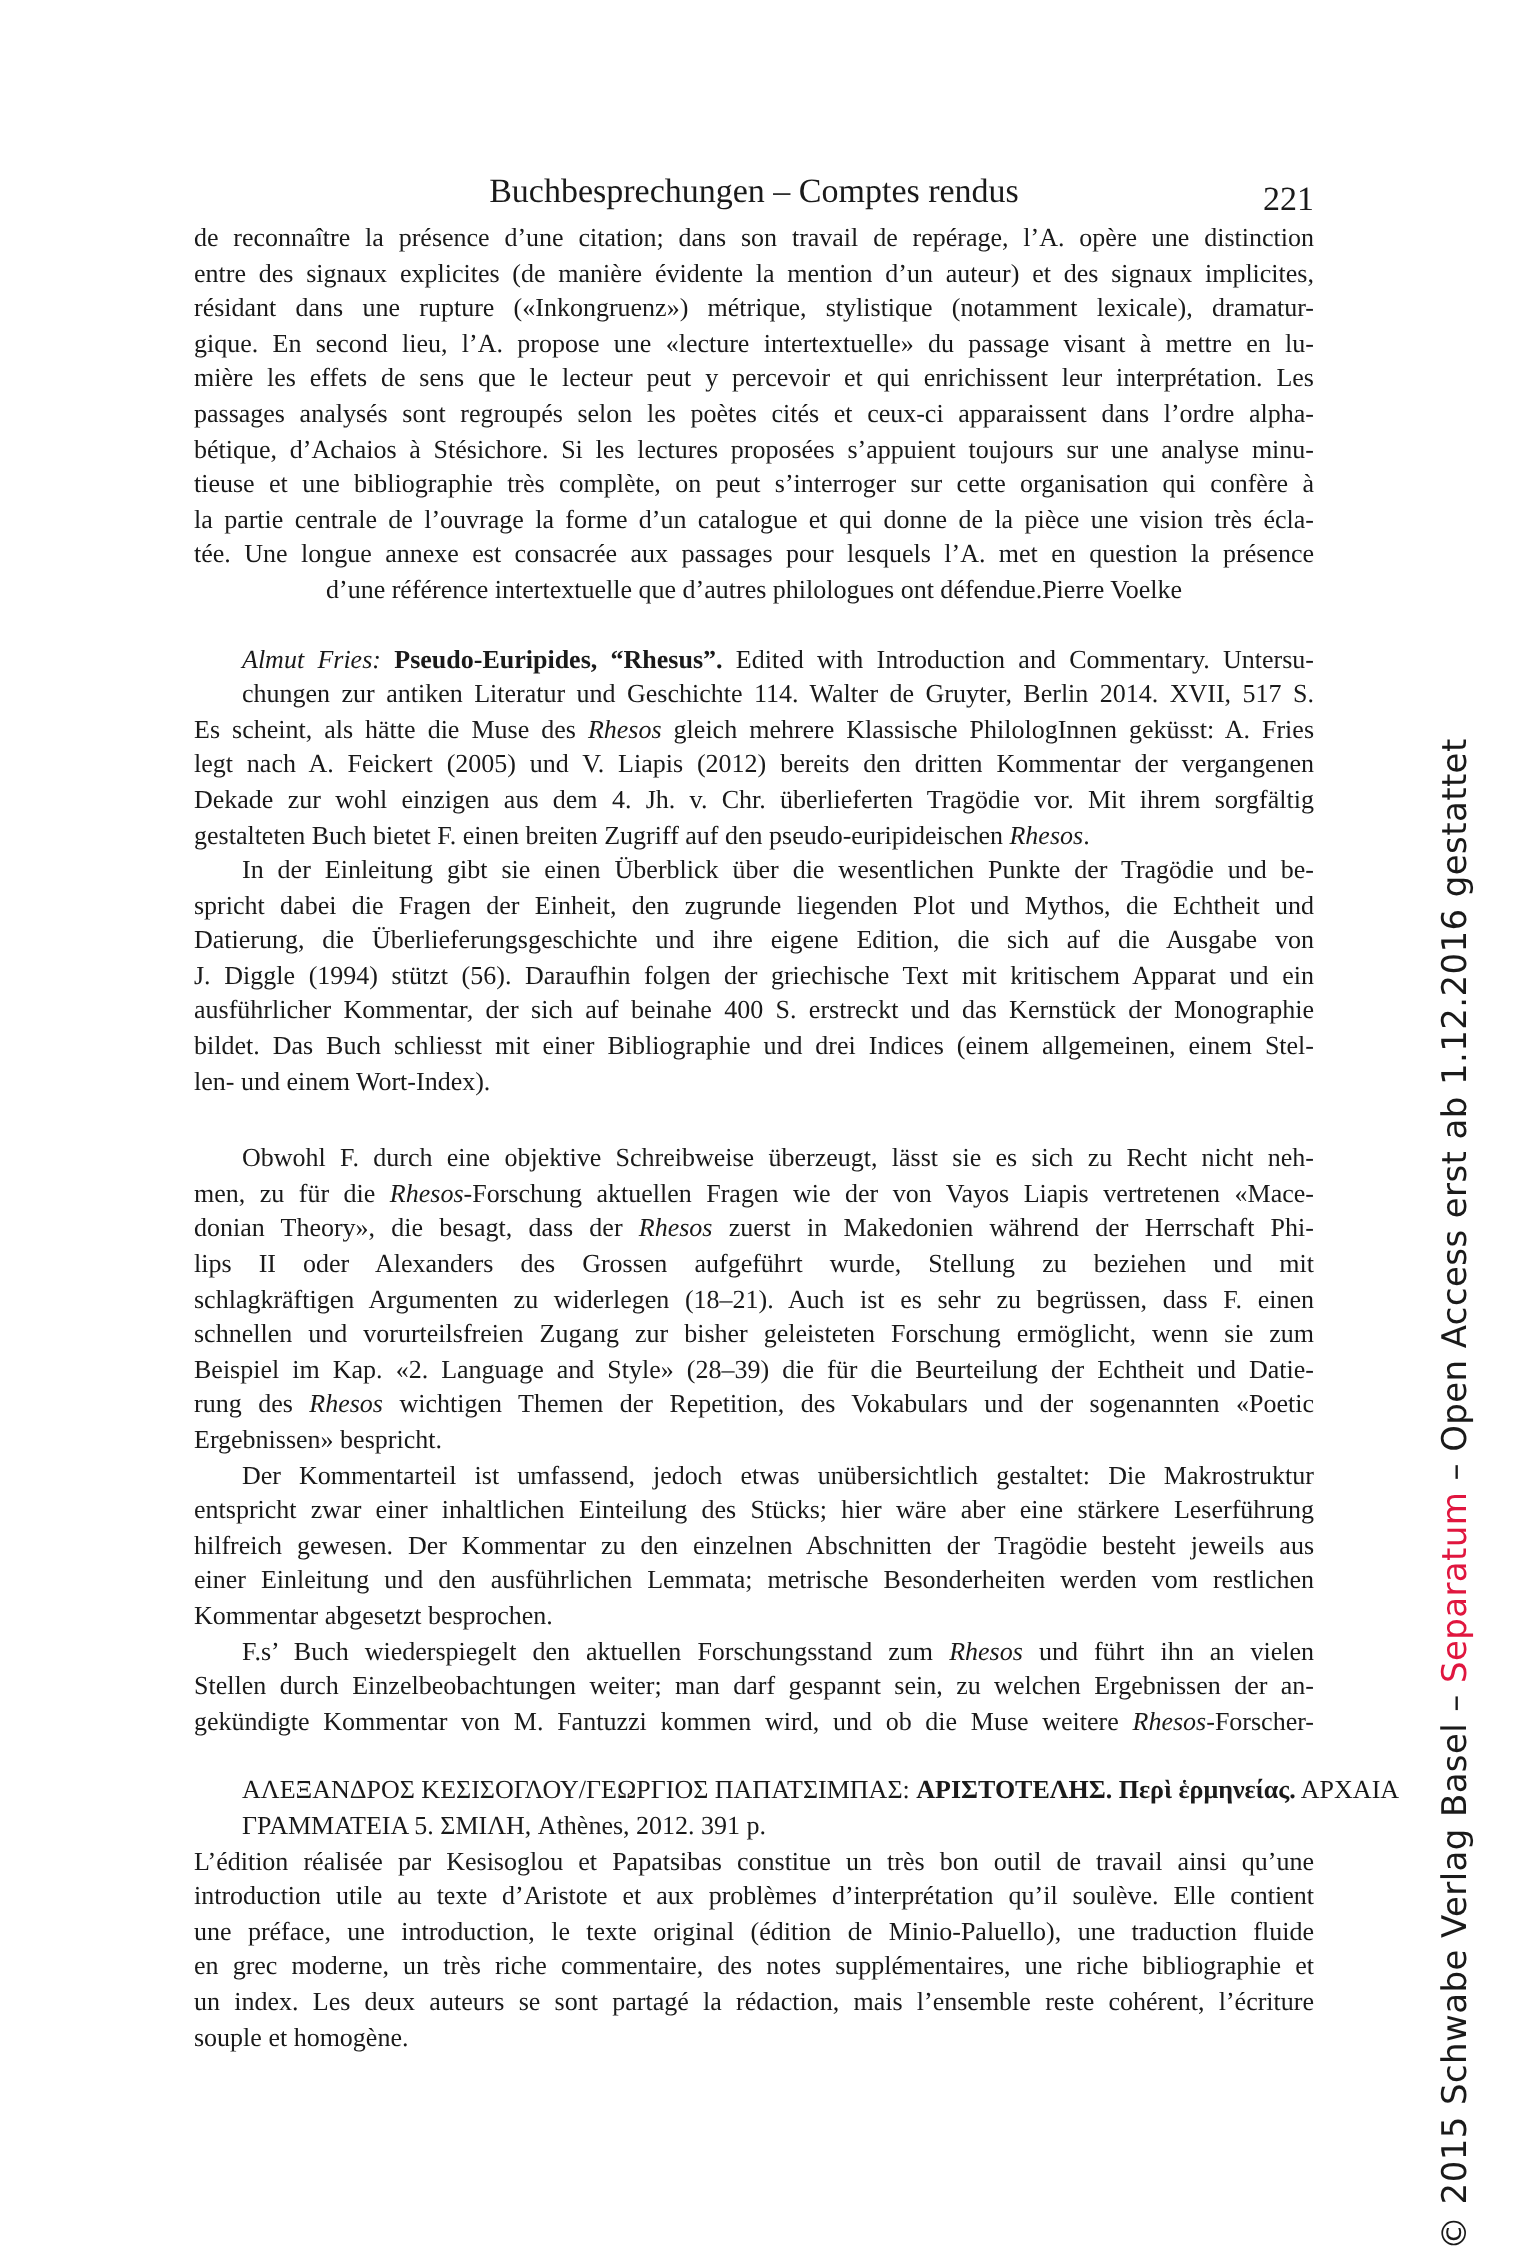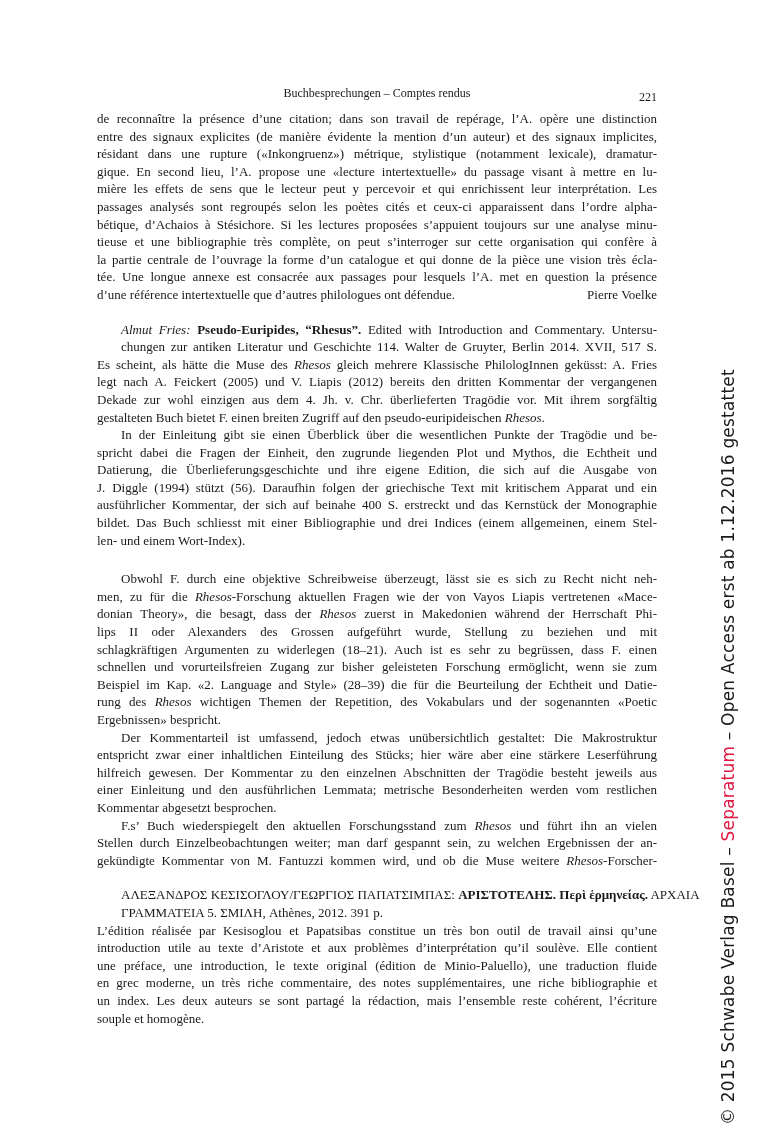--- a/index.html
+++ b/index.html
@@ -1,26 +1,26 @@
 <!DOCTYPE html>
 <html><head>
 <meta charset="utf-8">
 <style>
   html, body { margin: 0; padding: 0; background: #ffffff; }
   body { width: 770px; height: 1131px; position: relative; overflow: hidden;
          font-family: "Liberation Serif", "DejaVu Serif", serif; color: #1a1a1a; }
   .page { position: absolute; left: 97px; top: 86px; width: 560px; }
-  .running-head { position: relative; height: 20px; font-size: 12px; }
+  .running-head { position: relative; height: 20px; font-size: 17px; }
   .running-head .title { position: absolute; left: 0; right: 0; text-align: center; }
   .running-head .pageno { position: absolute; right: 0; top: 4px; }
   .text { font-size: 13px; line-height: 17.6px; text-align: justify; hyphens: manual; }
   .text p { margin: 0; }
   .line { display: block; text-align: justify; text-align-last: justify; white-space: nowrap; }
   .line.last { text-align-last: left; }
-  .signature-line { display: flex; justify-content: space-between; }
+  .signature-line { display: flex; justify-content: center; }
   .review { margin-top: 17px; }
   .biblio { padding-left: 24px; text-indent: -24px; }
   .biblio .line { text-align-last: justify; }
   .biblio .line.last { text-align-last: left; }
   i { font-style: italic; }
   b { font-weight: bold; }
   .watermark { position: absolute; left: 718px; top: 1125px; transform-origin: left top;
                transform: rotate(-90deg); white-space: nowrap;
                font-family: "DejaVu Sans", "Liberation Sans", sans-serif; font-size: 17px;
                color: #1a1a1a; letter-spacing: 0.2px; }

